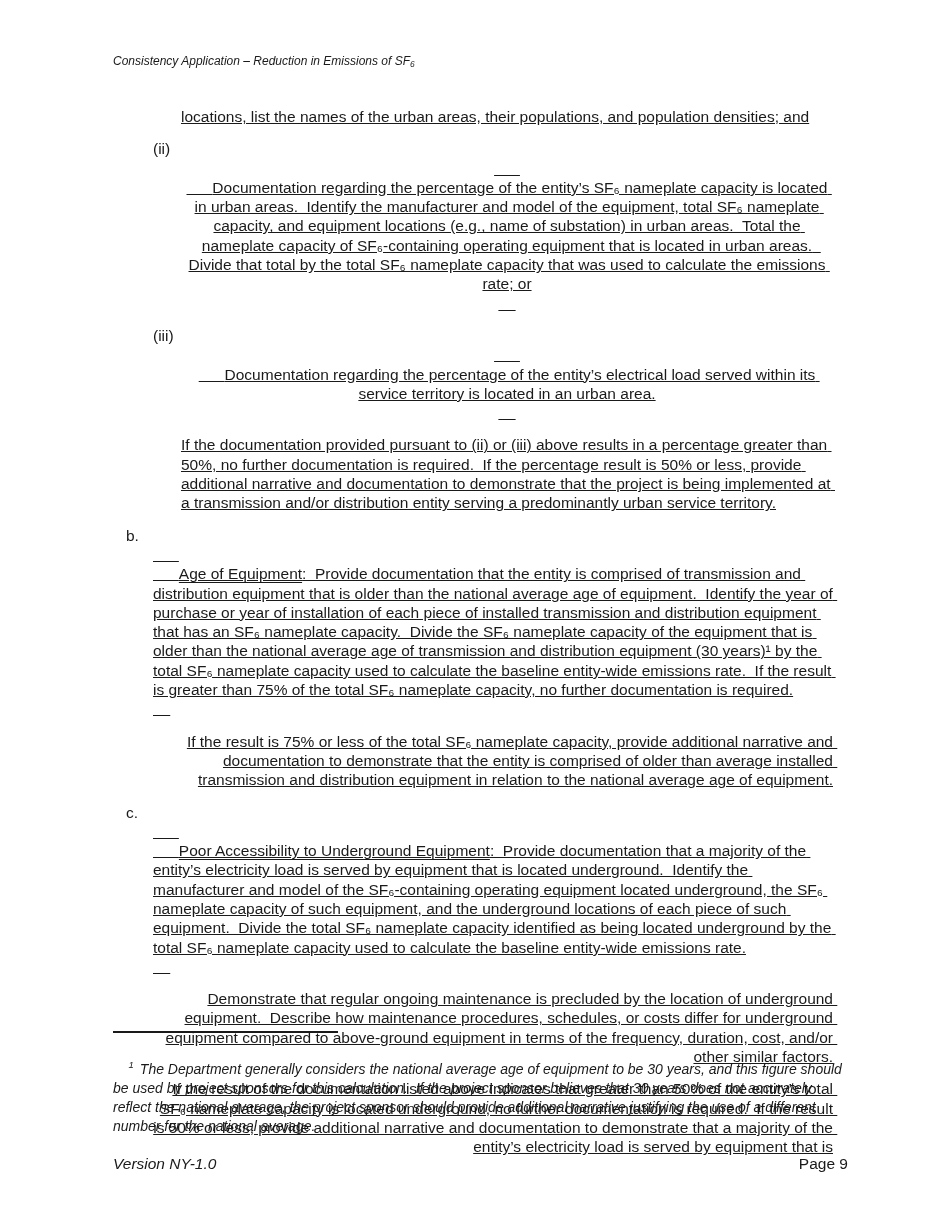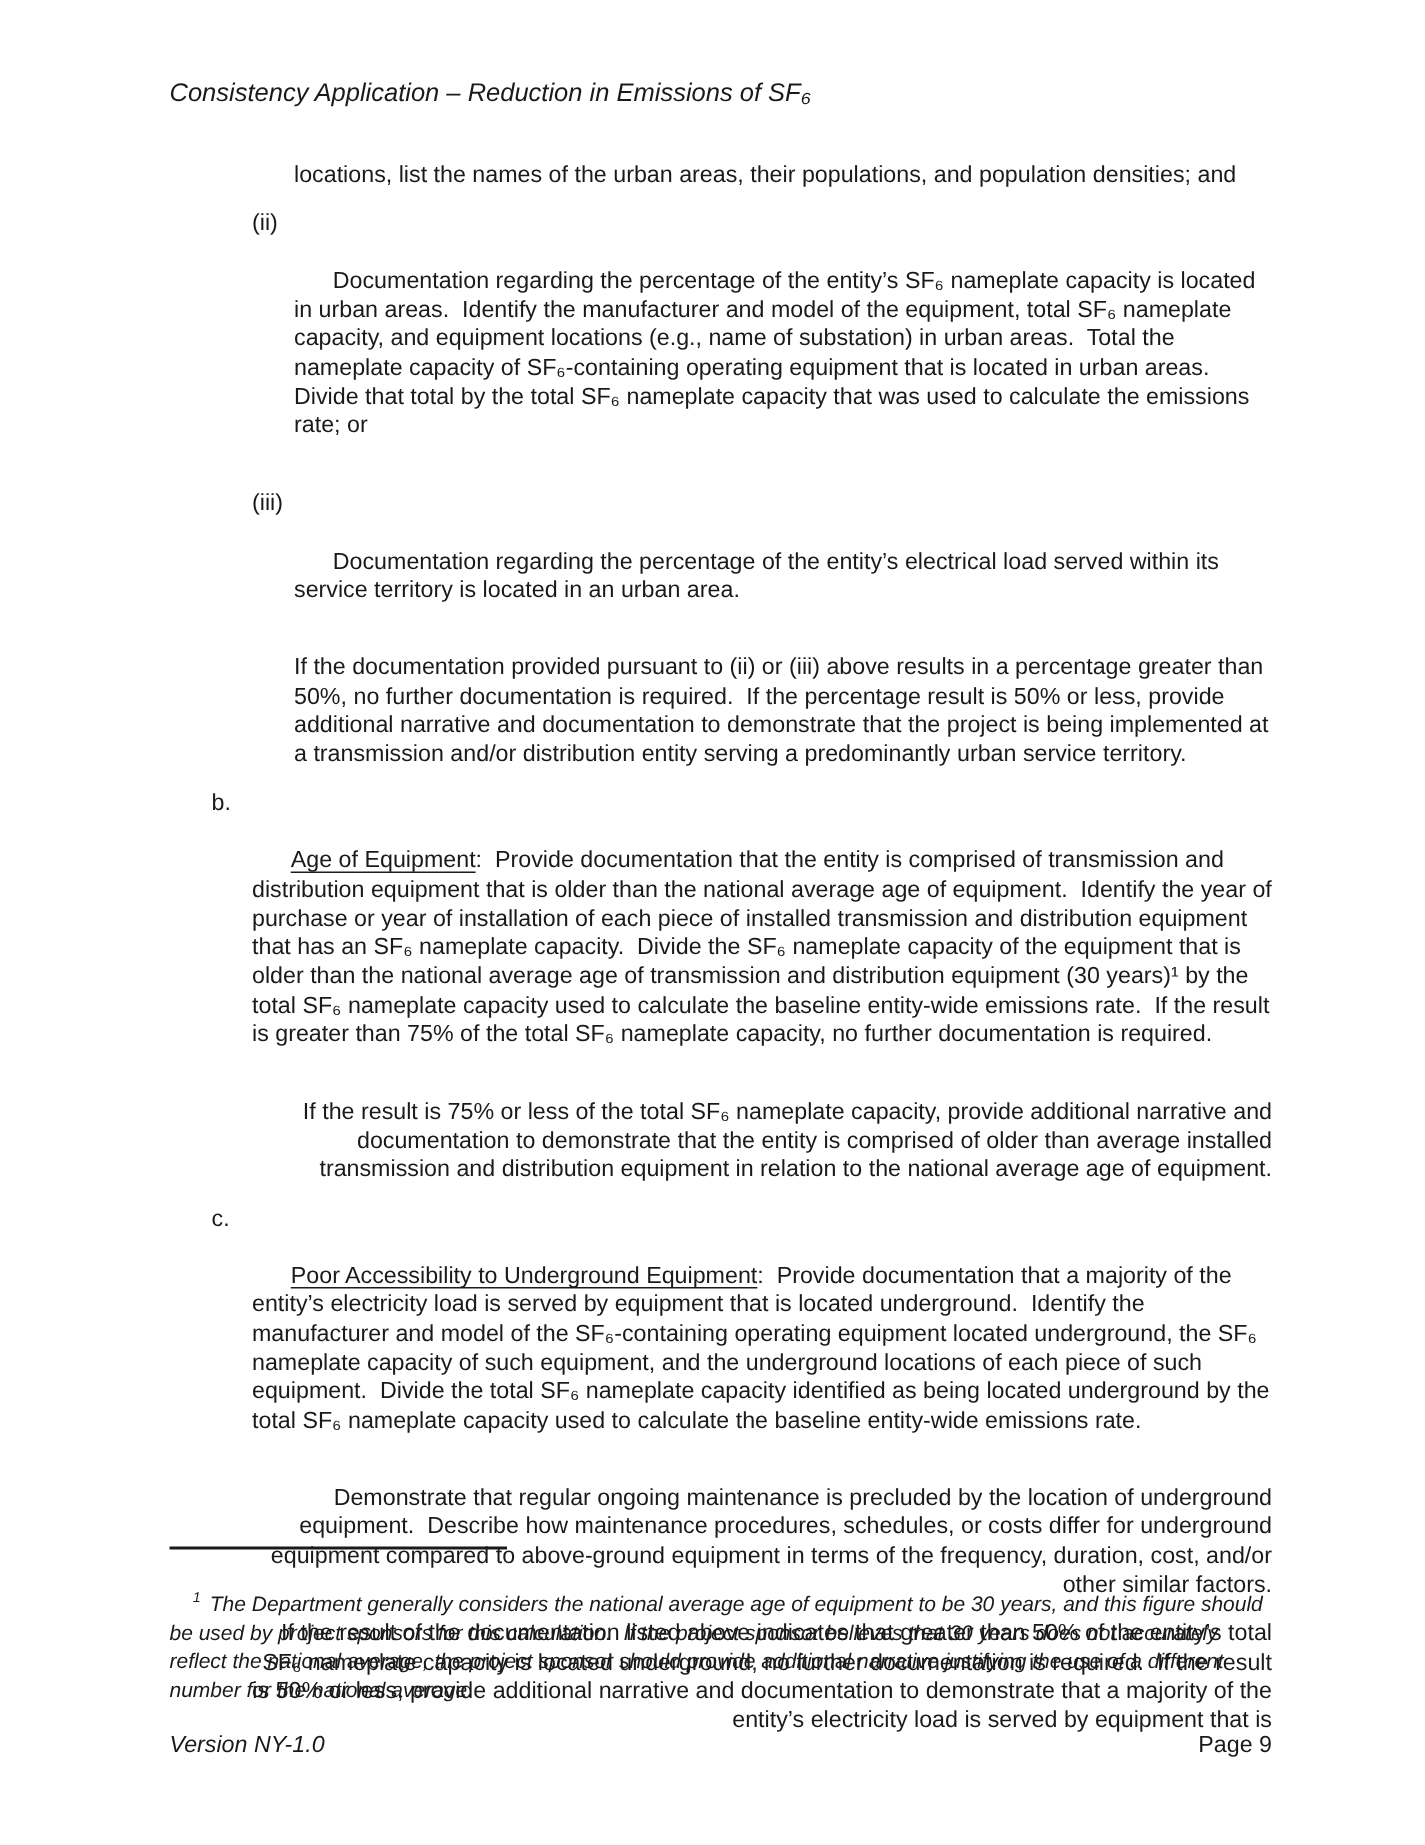--- a/index.html
+++ b/index.html
@@ -7,35 +7,35 @@
     width: 950px; height: 1230px;
     background: #ffffff;
     font-family: "Liberation Sans", "DejaVu Sans", sans-serif;
     color: #1a1a1a;
     overflow: hidden;
   }
   .page { position: relative; width: 950px; height: 1230px; background: #fff; }
 
   .page-header {
     position: absolute; left: 113px; top: 52px; width: 732px;
-    font-style: italic; font-size: 17px; line-height: 19px;
+    font-style: italic; font-size: 12px; line-height: 19px;
     white-space: pre-wrap;
   }
 
   .content {
-    position: absolute; left: 113px; top: 107px; width: 735px;
-    font-size: 15.5px; line-height: 19.3px;
+    position: absolute; left: 98px; top: 107px; width: 735px;
+    font-size: 15.5px; line-height: 19.3px; text-decoration: underline;
   }
   .content p, .content .li { white-space: pre-wrap; margin: 0 0 13px 0; }
 
   .li { position: relative; }
   .li .marker { position: absolute; top: 0; }
   .li.lvl-outer { padding-left: 55px; }
   .li.lvl-outer .marker { left: 28px; }
-  .li.lvl-inner { padding-left: 83px; }
+  .li.lvl-inner { padding-left: 83px; text-align: center; }
   .li.lvl-inner .marker { left: 55px; }
 
   .p-inner { padding-left: 83px; }
   .p-outer { padding-left: 55px; text-align: right; }
 
   .u { text-decoration: underline; text-underline-offset: 2.5px; }
 
   .footnote-rule {
     position: absolute; left: 113px; top: 1031px;
     width: 225px; height: 0;

